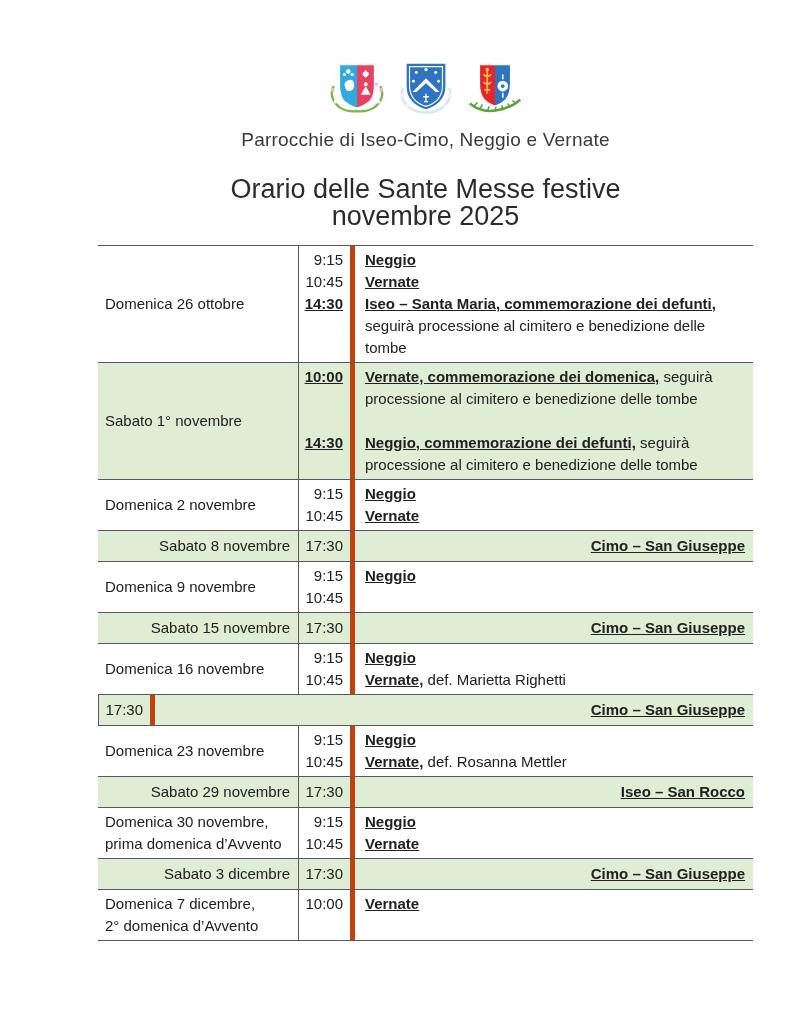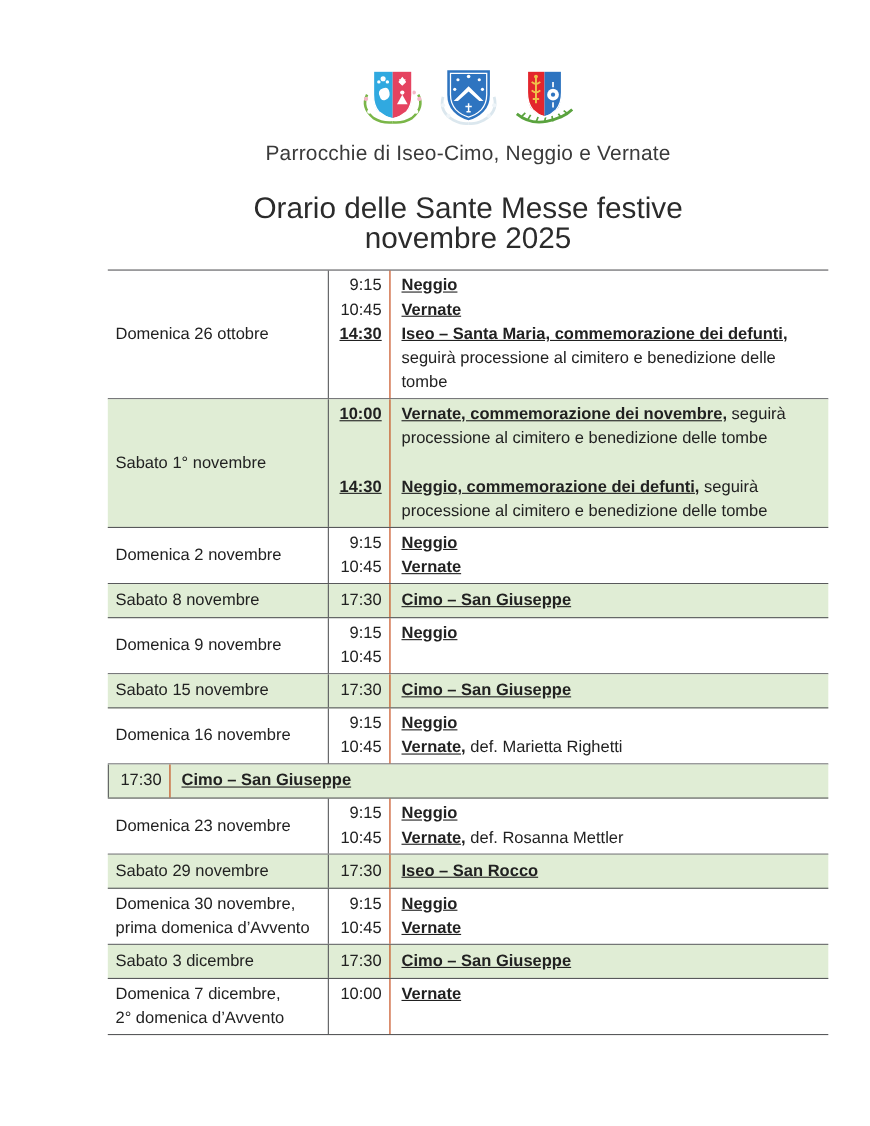--- a/index.html
+++ b/index.html
@@ -24,25 +24,25 @@
   }
   .t-row{display:flex;border-bottom:1.5px solid #58595b;}
   .t-row.green{background:#e0edd5;}
   .c-date{
     width:200px;box-sizing:border-box;
     display:flex;flex-direction:column;justify-content:center;
     padding:3px 8px 3px 7px;
   }
   .c-time{
     width:57px;box-sizing:border-box;
-    border-left:1px solid #58595b;border-right:1px solid #c2410c;
+    border-left:1px solid #58595b;border-right:5px solid #c2410c;
     text-align:right;padding:3px 7px 3px 0;
   }
   .c-loc{flex:1;box-sizing:border-box;padding:3px 8px 3px 10px;}
-  .pad1{padding-top:4px;padding-bottom:4px;}
+  .pad1{padding-top:4px;padding-bottom:4px;text-align:right;}
   .b{font-weight:bold;text-decoration:underline;}
   .sp-2l{height:44px;}   
   .sp-1l{height:22px;}   
   .time-line{white-space:nowrap;}
 </style>
 </head>
 <body>
 
 <div class="page">
 
@@ -128,21 +128,21 @@
     <div class="t-row green">
       <div class="c-date">
         <div>Sabato 1° novembre</div>
       </div>
       <div class="c-time">
         <div class="time-line b">10:00</div>
         <div class="sp-2l"></div>
         <div class="time-line b">14:30</div>
       </div>
       <div class="c-loc">
-        <div><span class="b">Vernate, commemorazione dei novembre,</span> <span>seguirà processione al cimitero e benedizione delle tombe</span></div>
+        <div><span class="b">Vernate, commemorazione dei domenica,</span> <span>seguirà processione al cimitero e benedizione delle tombe</span></div>
         <div class="sp-1l"></div>
         <div><span class="b">Neggio, commemorazione dei defunti,</span> <span>seguirà processione al cimitero e benedizione delle tombe</span></div>
       </div>
     </div>
 
     <div class="t-row">
       <div class="c-date">
         <div>Domenica 2 novembre</div>
       </div>
       <div class="c-time">

